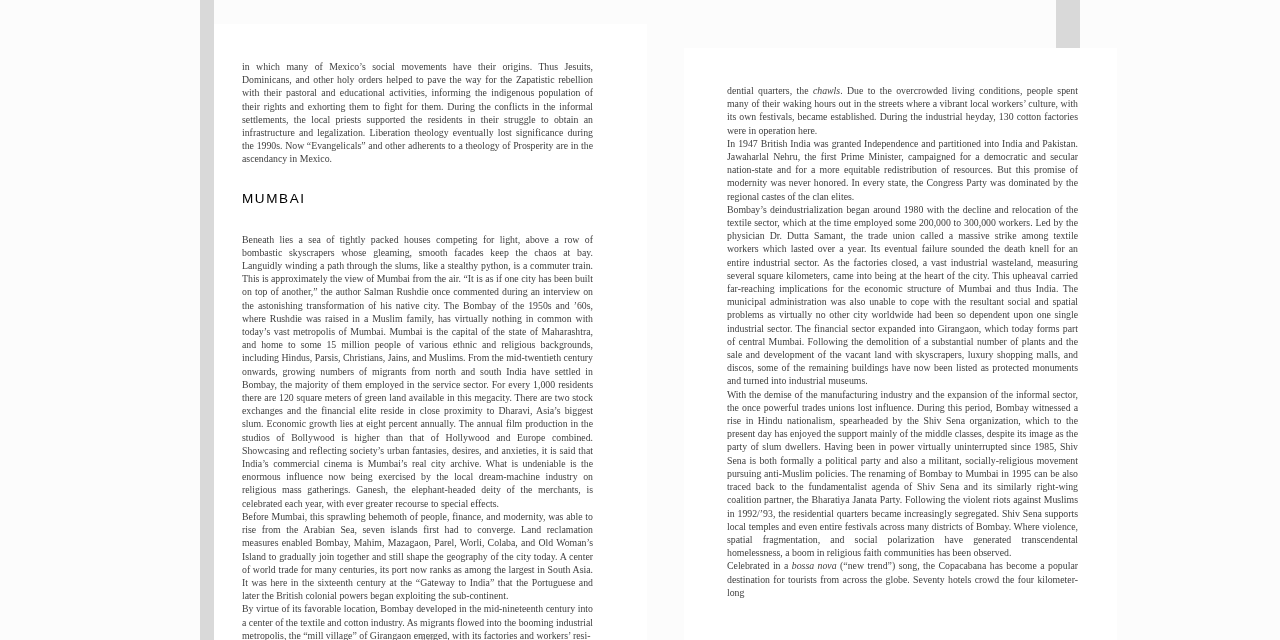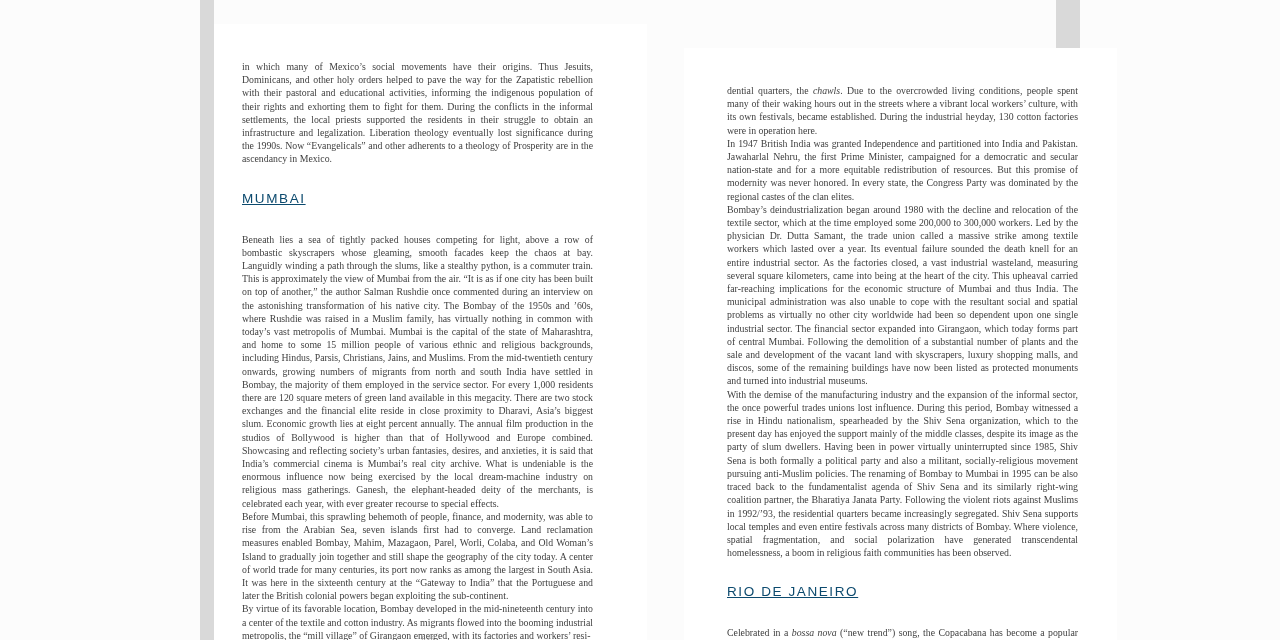--- a/index.html
+++ b/index.html
@@ -35,23 +35,22 @@
     margin: 0;
     text-align: justify;
   }
   p.body em { font-style: italic; }
   h2.heading {
     font-family: "Liberation Sans", sans-serif;
     font-weight: normal;
     font-size: 13.5px;
     line-height: 14px;
     letter-spacing: 1.6px;
-    color: #0c4a6e;
+    color: #000000;
     margin: 26px 0 27px 0;
-    text-decoration: underline;
   }
   .pagenum {
     position: absolute; top: 611px; width: 351px;
     text-align: center;
     font-family: "Liberation Serif", serif;
     font-size: 7.5px;
     color: #8c8c8c;
     letter-spacing: 1px;
   }
   .page-left  .pagenum { left: 39px; }
@@ -74,18 +73,17 @@
       </div>
     <div class="pagenum">636</div>
   </div>
 
   <div class="page page-right">
     <div class="content">
         <p class="body"><span>dential quarters, the </span><em>chawls</em><span>. Due to the overcrowded living conditions, people spent many of their waking hours out in the streets where a vibrant local workers’ culture, with its own festivals, became established. During the industrial heyday, 130 cotton factories were in operation here.</span></p>
         <p class="body"><span>In 1947 British India was granted Independence and partitioned into India and Pakistan. Jawaharlal Nehru, the first Prime Minister, campaigned for a democratic and secular nation-state and for a more equitable redistribution of resources. But this promise of modernity was never honored. In every state, the Congress Party was dominated by the regional castes of the clan elites.</span></p>
         <p class="body"><span>Bombay’s deindustrialization began around 1980 with the decline and relocation of the textile sector, which at the time employed some 200,000 to 300,000 workers. Led by the physician Dr. Dutta Samant, the trade union called a massive strike among textile workers which lasted over a year. Its eventual failure sounded the death knell for an entire industrial sector. As the factories closed, a vast industrial wasteland, measuring several square kilometers, came into being at the heart of the city. This upheaval carried far-reaching implications for the economic structure of Mumbai and thus India. The municipal administration was also unable to cope with the resultant social and spatial problems as virtually no other city worldwide had been so dependent upon one single industrial sector. The financial sector expanded into Girangaon, which today forms part of central Mumbai. Following the demolition of a substantial number of plants and the sale and development of the vacant land with skyscrapers, luxury shopping malls, and discos, some of the remaining buildings have now been listed as protected monuments and turned into industrial museums.</span></p>
         <p class="body"><span>With the demise of the manufacturing industry and the expansion of the informal sector, the once powerful trades unions lost influence. During this period, Bombay witnessed a rise in Hindu nationalism, spearheaded by the Shiv Sena organization, which to the present day has enjoyed the support mainly of the middle classes, despite its image as the party of slum dwellers. Having been in power virtually uninterrupted since 1985, Shiv Sena is both formally a political party and also a militant, socially-religious movement pursuing anti-Muslim policies. The renaming of Bombay to Mumbai in 1995 can be also traced back to the fundamentalist agenda of Shiv Sena and its similarly right-wing coalition partner, the Bharatiya Janata Party. Following the violent riots against Muslims in 1992/’93, the residential quarters became increasingly segregated. Shiv Sena supports local temples and even entire festivals across many districts of Bombay. Where violence, spatial fragmentation, and social polarization have generated transcendental homelessness, a boom in religious faith communities has been observed.</span></p>
-        <h2 class="heading">RIO DE JANEIRO</h2>
         <p class="body"><span>Celebrated in a </span><em>bossa nova</em><span> (“new trend”) song, the Copacabana has become a popular destination for tourists from across the globe. Seventy hotels crowd the four kilometer-long</span></p>
       </div>
     <div class="pagenum">637</div>
   </div>
 </div>
 
 </body></html>

